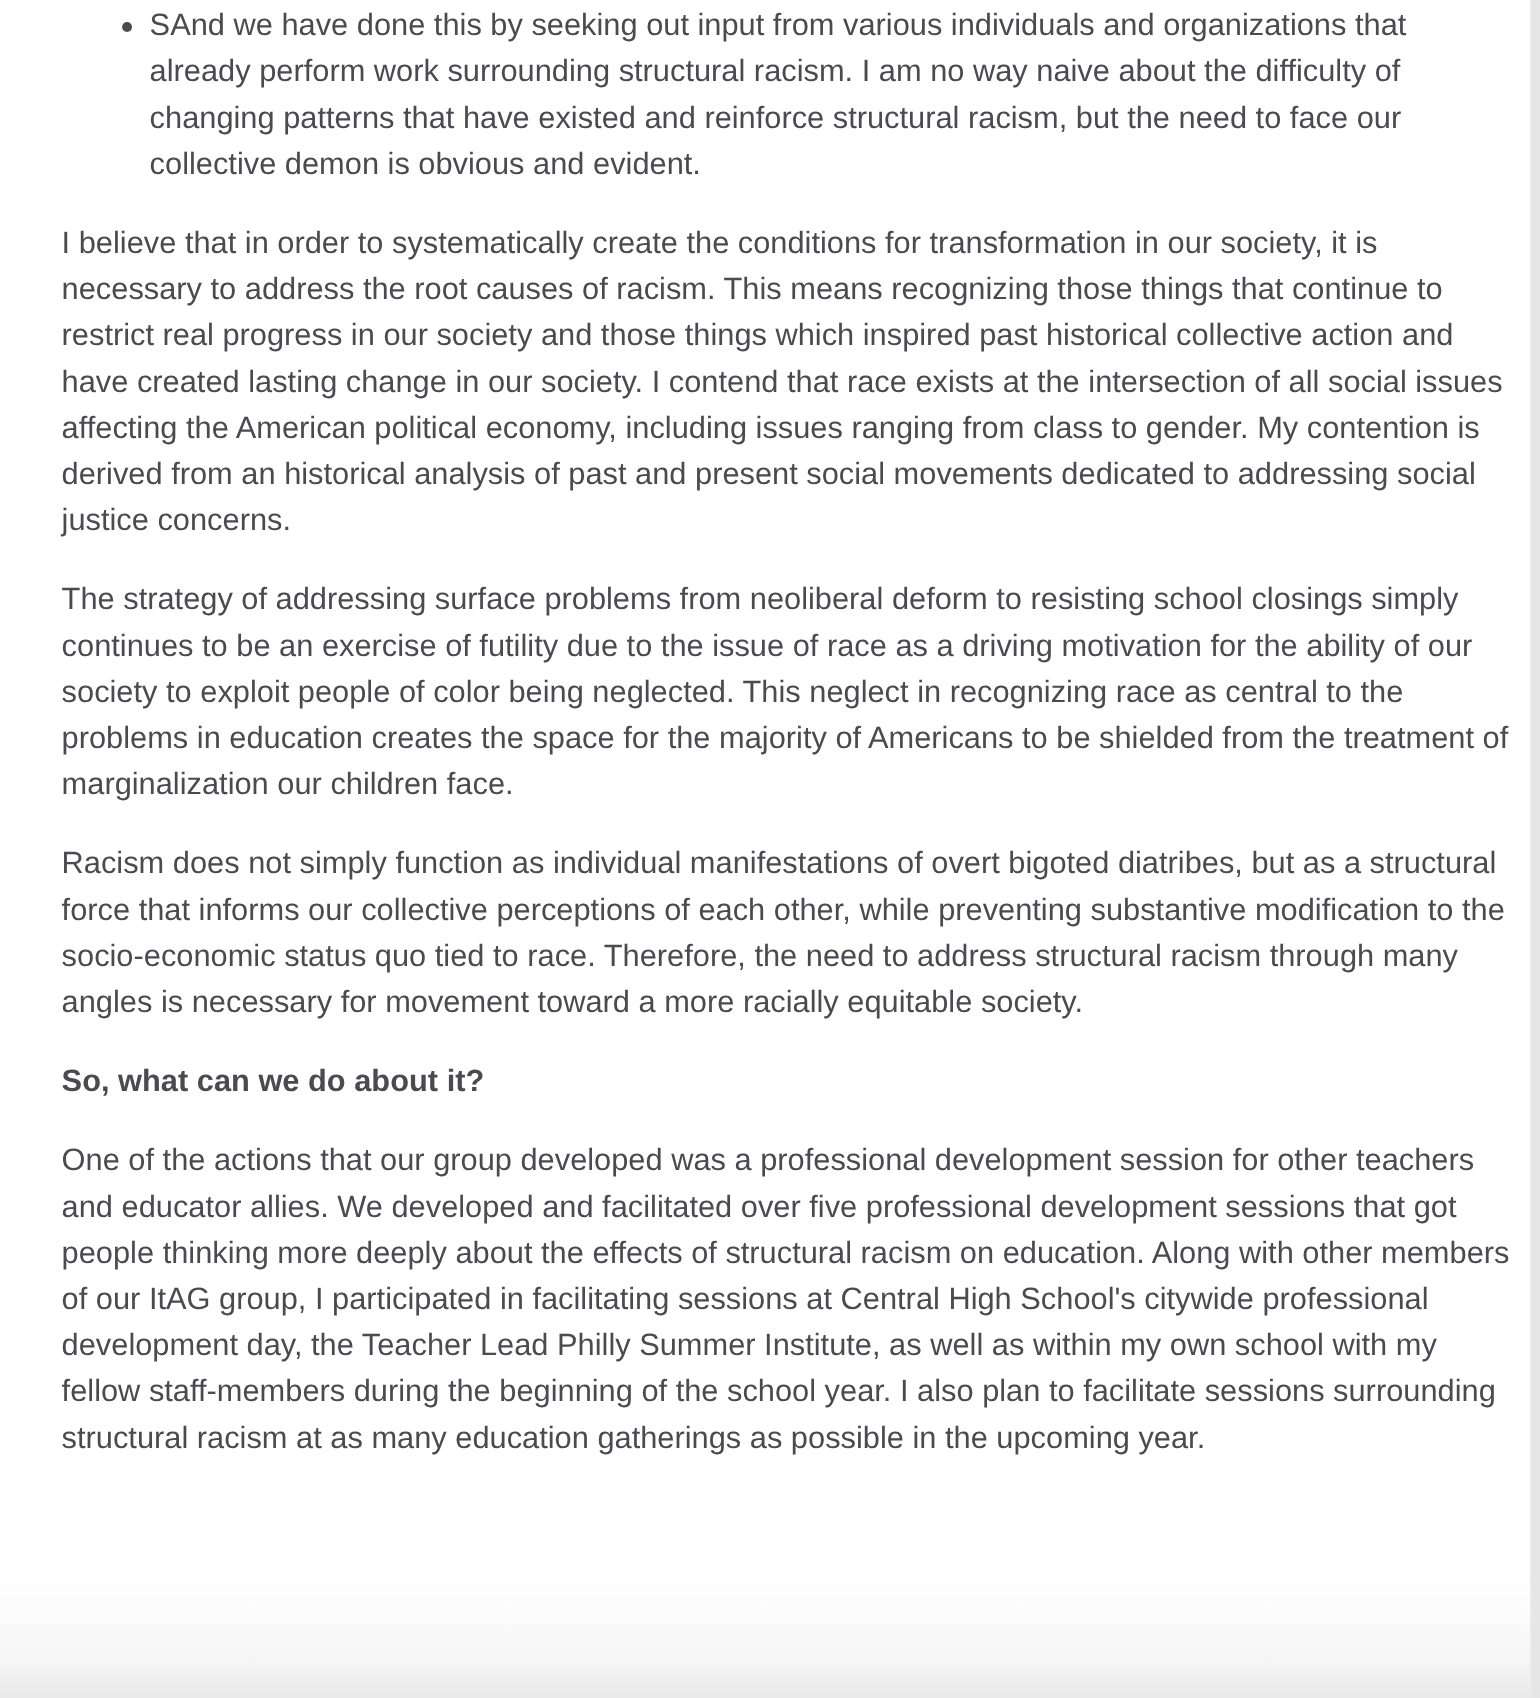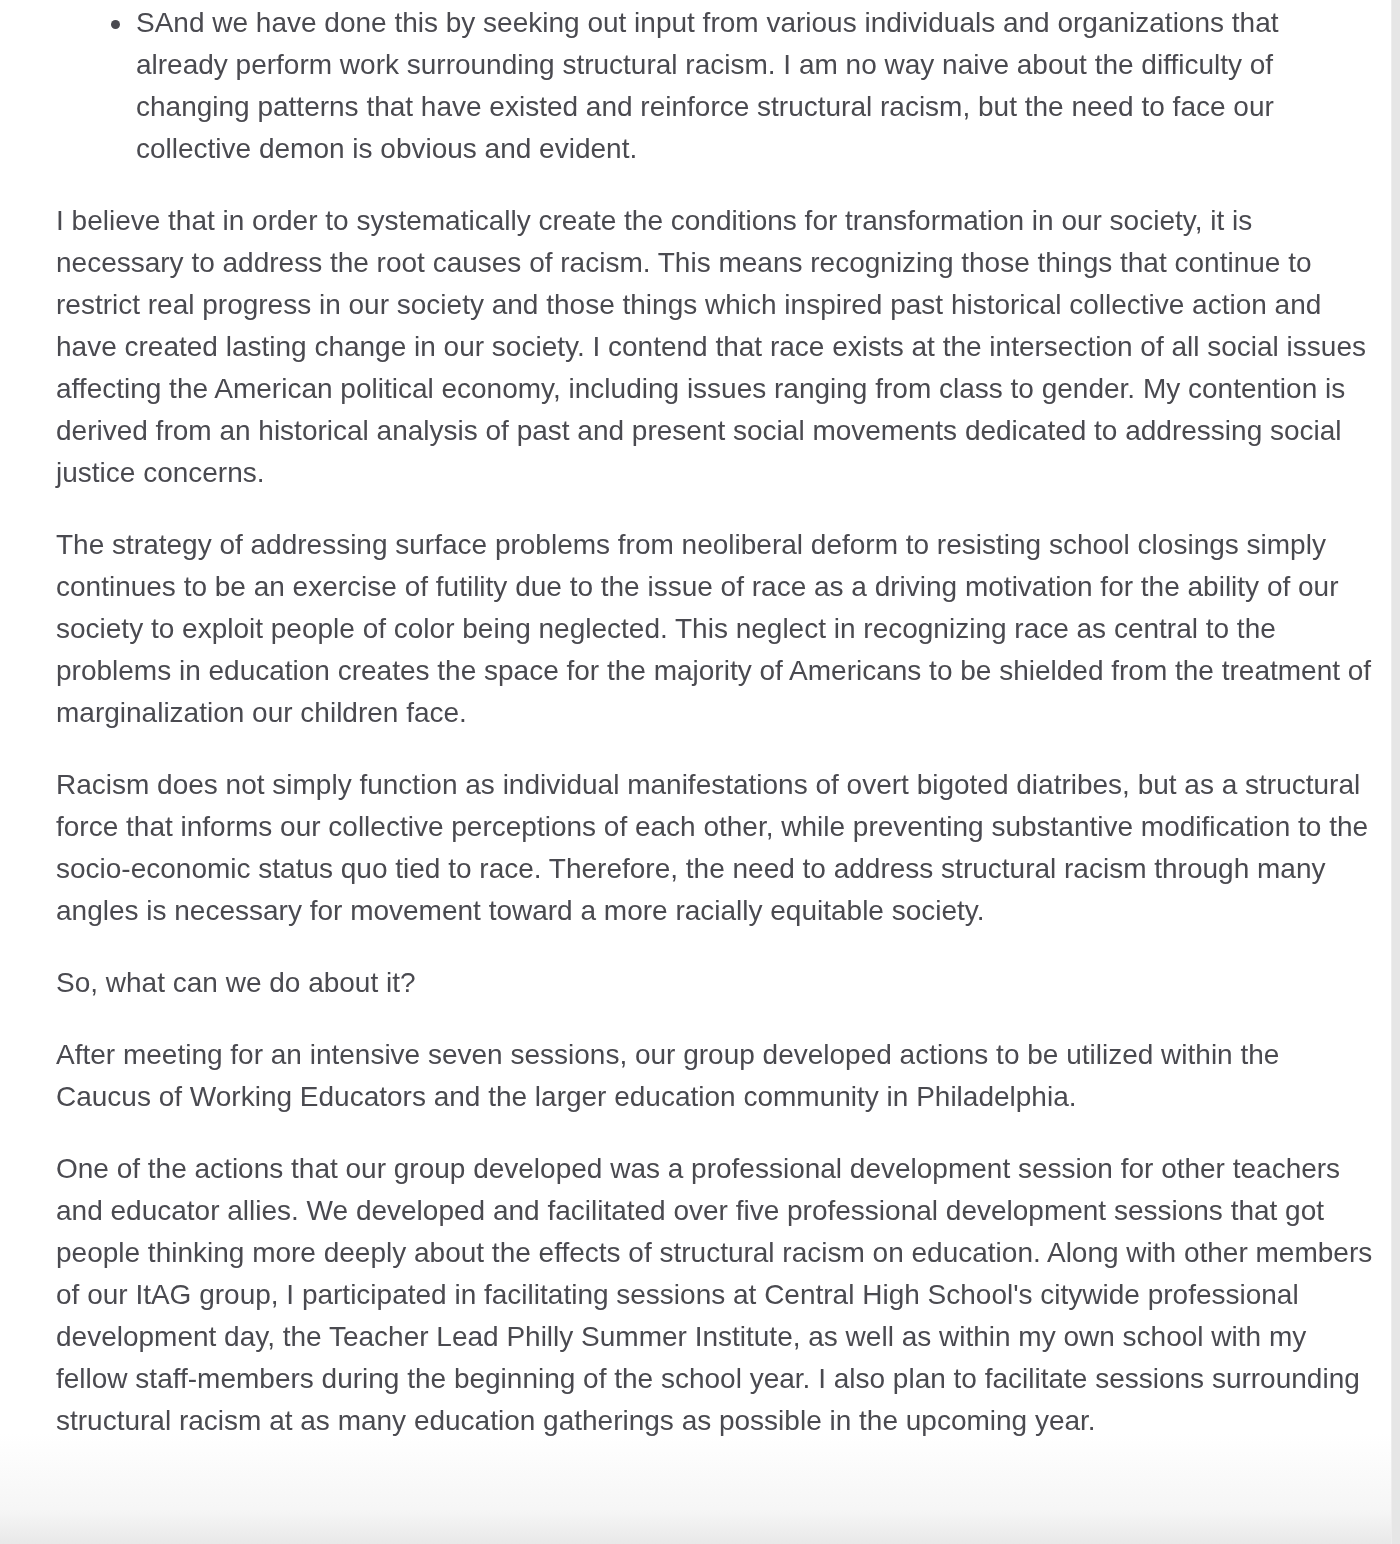--- a/index.html
+++ b/index.html
@@ -39,21 +39,21 @@
       top: 18px;
       width: 9px;
       height: 9px;
       border-radius: 50%;
       background: #4a4a50;
     }
     p {
       margin: 30px 0 0 0;
     }
     p.heading {
-      font-weight: normal;
+      font-weight: bold;
     }
     .scroll-track {
       position: absolute;
       top: 0;
       right: 0;
       width: 8px;
       height: 1544px;
       background: #e6e6e6;
       border-left: 1px solid #ededed;
     }
@@ -77,18 +77,17 @@
       <span>SAnd we have done this by seeking out input from various individuals and organizations that already perform work surrounding structural racism. I am no way naive about the difficulty of changing patterns that have existed and reinforce structural racism, but the need to face our collective demon is obvious and evident.</span>
     </li>
   </ul>
 
   <p>I believe that in order to systematically create the conditions for transformation in our society, it is necessary to address the root causes of racism. This means recognizing those things that continue to restrict real progress in our society and those things which inspired past historical collective action and have created lasting change in our society. I contend that race exists at the intersection of all social issues affecting the American political economy, including issues ranging from class to gender. My contention is derived from an historical analysis of past and present social movements dedicated to addressing social justice concerns.</p>
   <p>The strategy of addressing surface problems from neoliberal deform to resisting school closings simply continues to be an exercise of futility due to the issue of race as a driving motivation for the ability of our society to exploit people of color being neglected. This neglect in recognizing race as central to the problems in education creates the space for the majority of Americans to be shielded from the treatment of marginalization our children face.</p>
   <p>Racism does not simply function as individual manifestations of overt bigoted diatribes, but as a structural force that informs our collective perceptions of each other, while preventing substantive modification to the socio-economic status quo tied to race. Therefore, the need to address structural racism through many angles is necessary for movement toward a more racially equitable society.</p>
 
   <p class="heading">So, what can we do about it?</p>
 
-  <p>After meeting for an intensive seven sessions, our group developed actions to be utilized within the Caucus of Working Educators and the larger education community in Philadelphia.</p>
   <p>One of the actions that our group developed was a professional development session for other teachers and educator allies. We developed and facilitated over five professional development sessions that got people thinking more deeply about the effects of structural racism on education. Along with other members of our ItAG group, I participated in facilitating sessions at Central High School's citywide professional development day, the Teacher Lead Philly Summer Institute, as well as within my own school with my fellow staff-members during the beginning of the school year. I also plan to facilitate sessions surrounding structural racism at as many education gatherings as possible in the upcoming year.</p>
 </div>
 
 <div class="bottom-shadow"></div>
 <div class="scroll-track"></div>
 
 </body></html>

